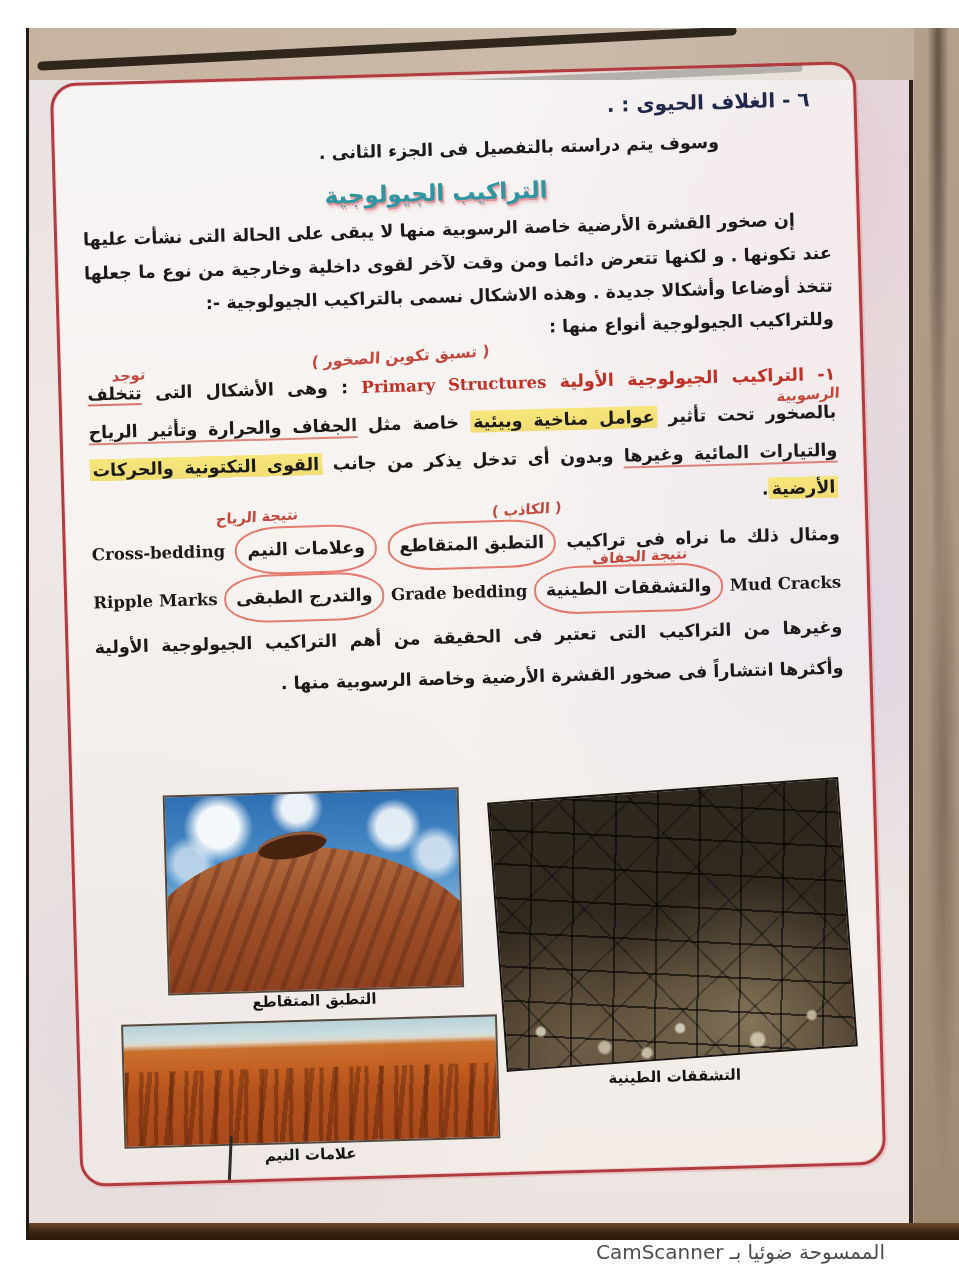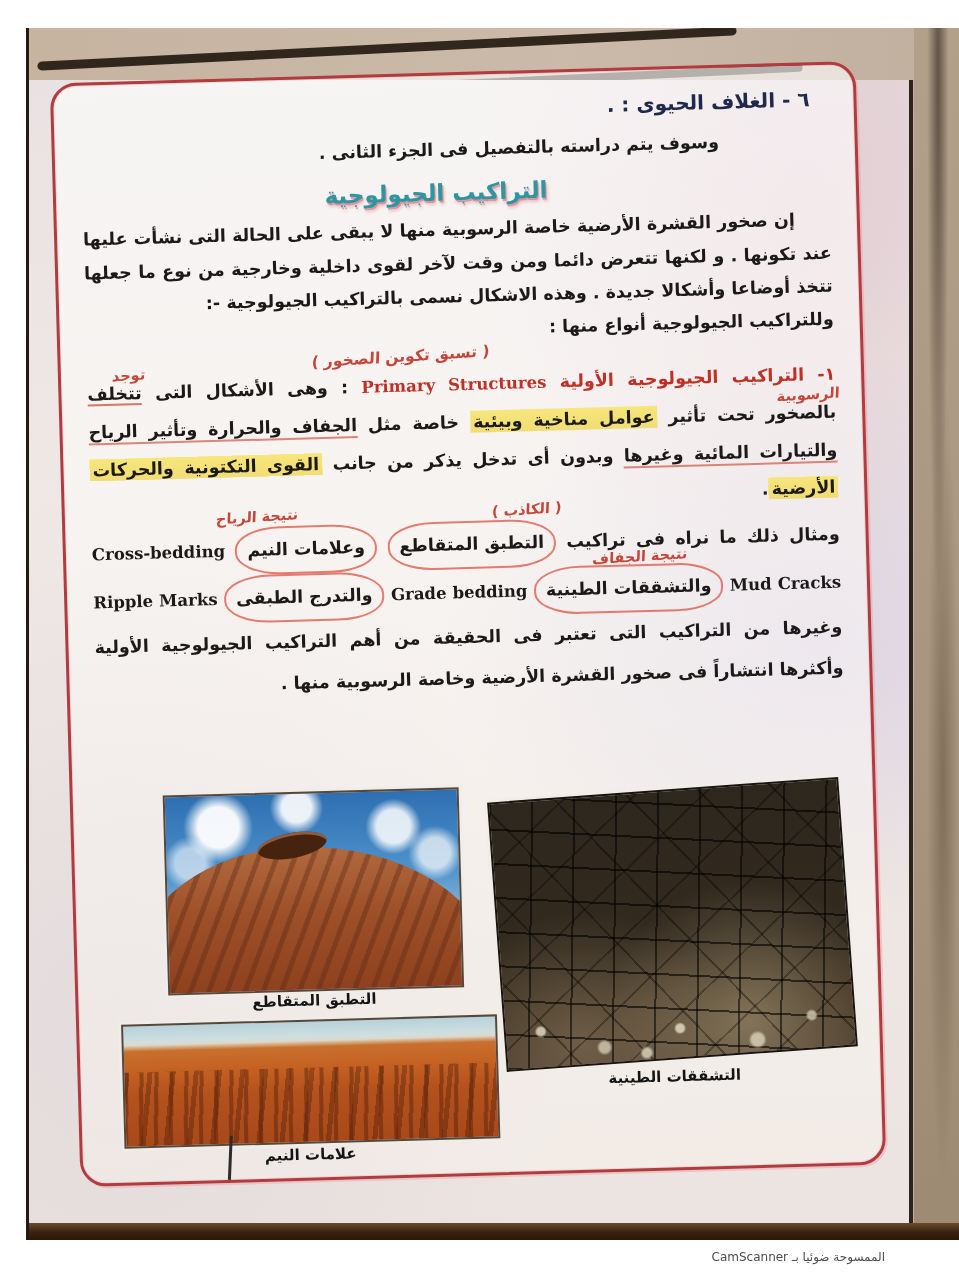--- a/index.html
+++ b/index.html
@@ -131,21 +131,21 @@
   .rip{position:absolute;left:0;right:0;top:38%;bottom:0;opacity:.8;
     background:
       repeating-linear-gradient(92deg, rgba(73,26,8,.5) 0 4px, transparent 4px 15px),
       repeating-linear-gradient(97deg, rgba(60,20,6,.4) 0 5px, transparent 5px 23px);}
   .cap-ripple{left:16px;top:368px;width:372px;}
   .pen-stroke{position:absolute;left:120px;top:356px;width:3px;height:44px;
     background:#2c2c2c;transform:rotate(4deg);}
   
   .cam-footer{
     position:absolute;bottom:16px;right:74px;direction:rtl;
-    font-size:12px;color:#4c4c4c;font-family:"DejaVu Sans", sans-serif;
+    font-size:20px;color:#4c4c4c;font-family:"DejaVu Sans", sans-serif;
   }
 </style>
 </head>
 <body>
 
 <div class="scan">
   <div class="stripe stripe-1"></div>
   <div class="stripe stripe-2"></div>
   <div class="paper"></div>
   <div class="tan-right"></div>

